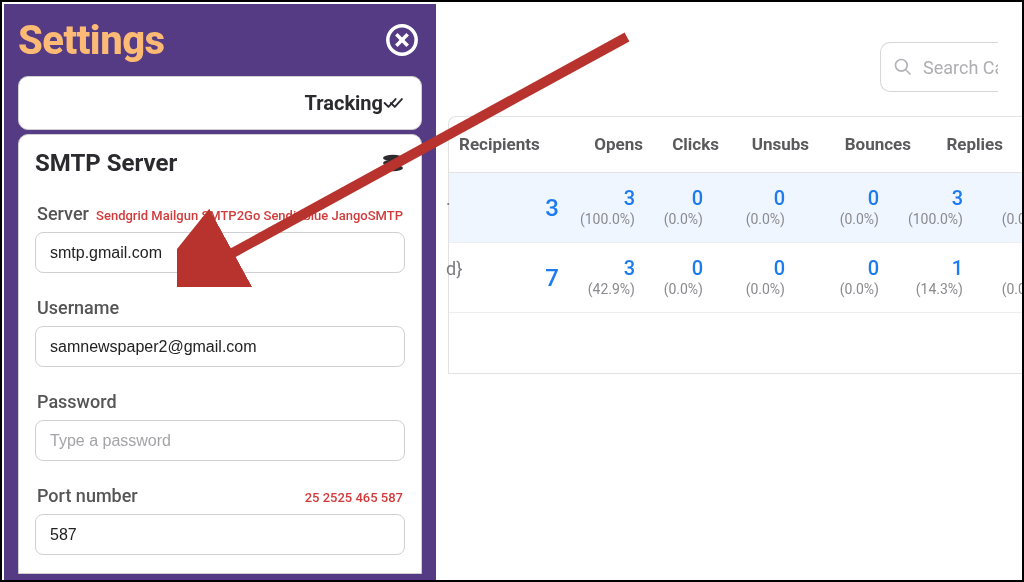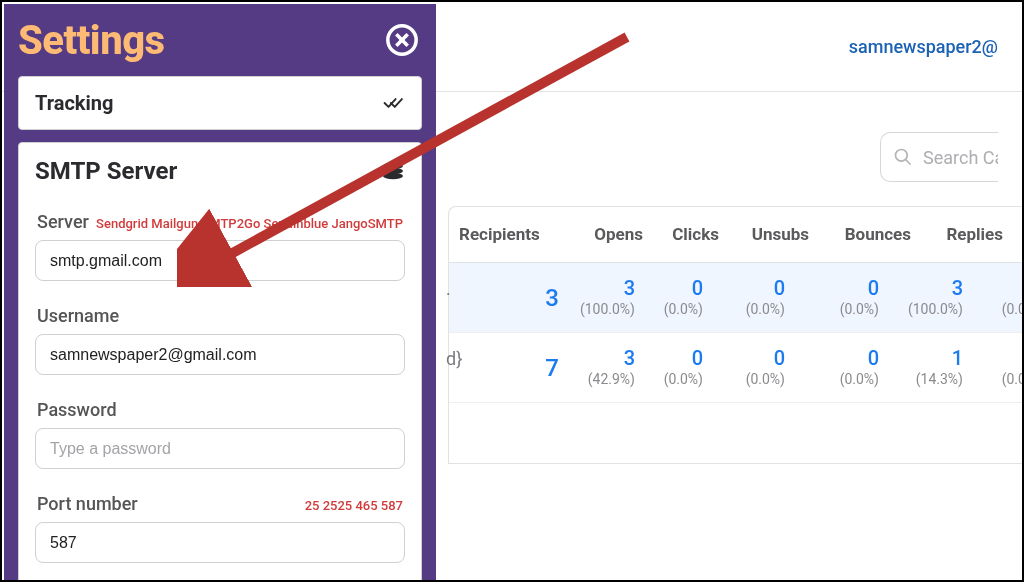--- a/index.html
+++ b/index.html
@@ -139,26 +139,26 @@
 .close-btn {
   width: 40px; height: 40px;
   display: flex; align-items: center; justify-content: center;
   color: #fff;
   cursor: pointer;
 }
 
 .section {
   background: #fff;
   border: 1.5px solid #cfcfd2;
-  border-radius: 4px;
+  border-radius: 10px;
   padding: 14px 16px;
-  margin-bottom: 12px;
-  display: flex;
-  align-items: center;
-  justify-content: space-between;
+  margin-bottom: 4px;
+  display: flex;
+  align-items: center;
+  justify-content: flex-end;
   font-size: 20px;
   font-weight: 700;
   color: #2b2b2f;
 }
 .section.smtp {
   flex-direction: column;
   align-items: stretch;
   padding: 14px 16px 18px;
   border-bottom-left-radius: 0;
   border-bottom-right-radius: 0;
@@ -198,23 +198,20 @@
   left: 175px;
   top: 25px;
   z-index: 20;
   pointer-events: none;
 }
 </style>
 </head>
 <body>
 
 <div class="main">
-  <div class="topbar">
-    <span class="user-email">samnewspaper2@</span>
-  </div>
 
 
   <div class="search-row">
     <div class="search-box">
       <svg width="20" height="20" viewBox="0 0 24 24" fill="none" stroke="#b3b3b7" stroke-width="2">
         <circle cx="10" cy="10" r="7"></circle>
           <line x1="21" y1="21" x2="15" y2="15"></line>
       </svg>
       <span>Search Cam</span>
     </div>

